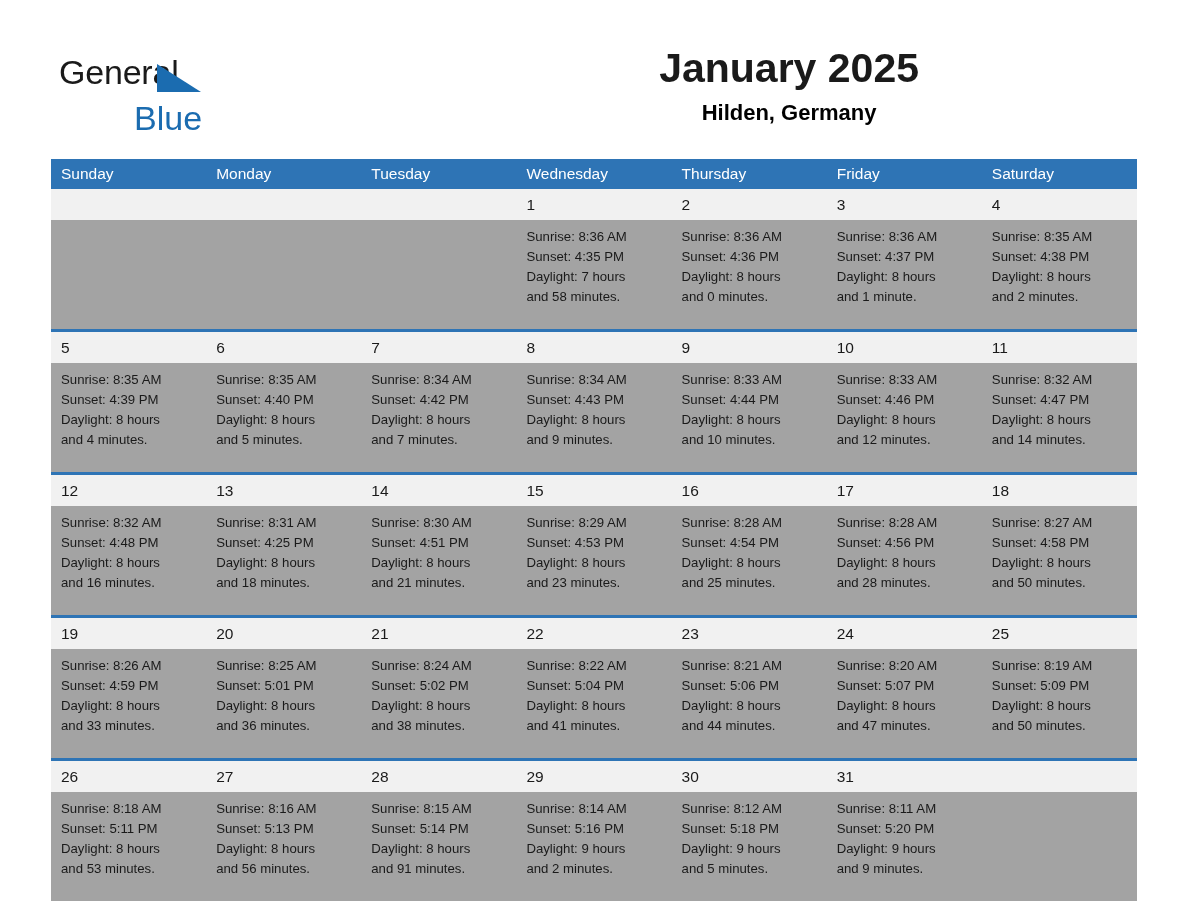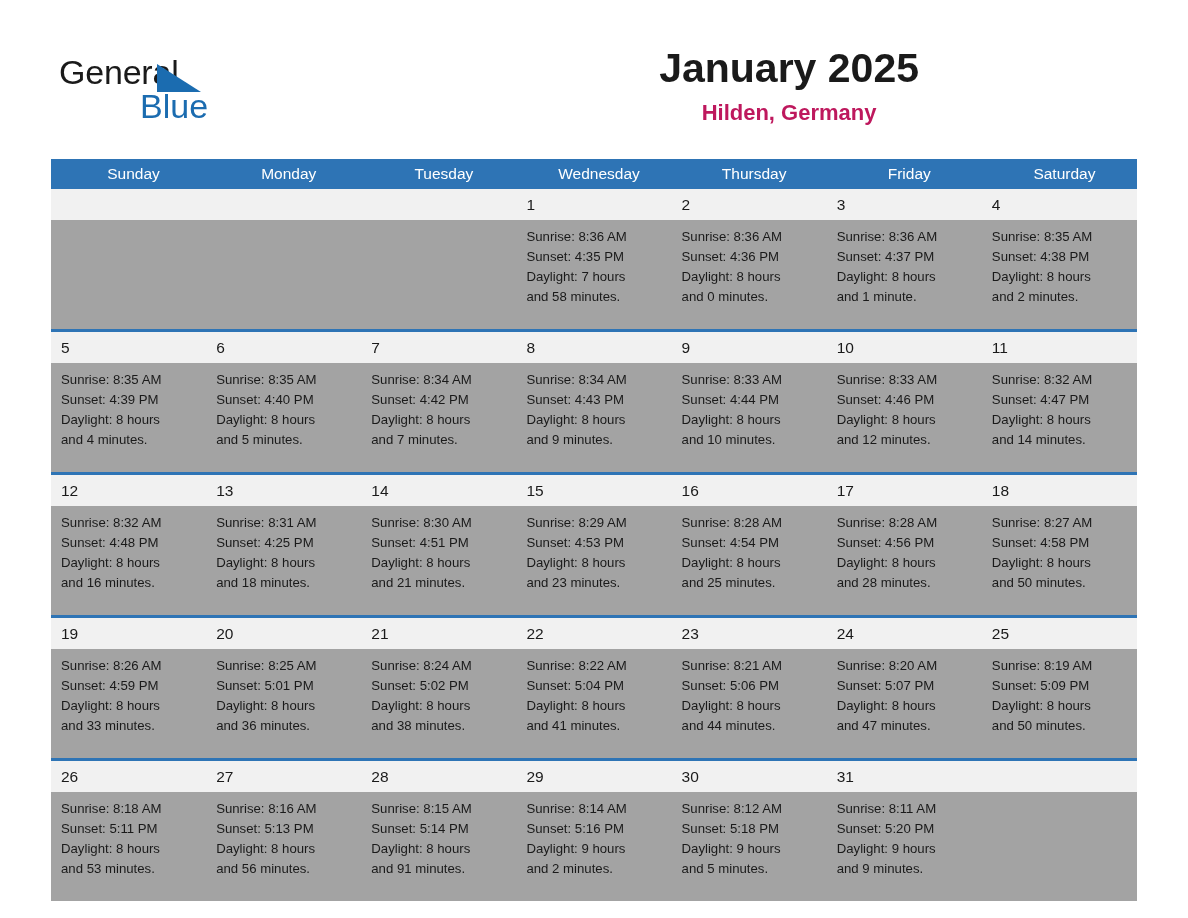--- a/index.html
+++ b/index.html
@@ -50,63 +50,62 @@
     left: 98px;
     top: 12px;
     width: 0;
     height: 0;
     border-left: 44px solid #1b6cb0;
     border-top: 28px solid transparent;
   }
   .logo-blue {
     position: absolute;
     left: 75px;
-    top: 34px;
+    top: 46px;
     font-size: 34px;
     color: #1b6cb0;
     line-height: 40px;
     font-family: "Liberation Sans", sans-serif;
-    margin-left: 6px;
   }
   .title-block {
     position: absolute;
     right: 0;
     top: 0;
     text-align: center;
     font-weight: bold;
   }
   .cal-title {
     font-size: 41px;
     color: #1a1a1a;
     line-height: 48px;
     white-space: nowrap;
   }
   .cal-subtitle {
     font-size: 22px;
-    color: #be185d;
+    color: #000000;
     line-height: 30px;
     margin-top: 6px;
     white-space: nowrap;
   }
 
   
   .calendar {
     position: absolute;
     left: 51px;
     top: 159px;
     width: 1086px;
     border-collapse: collapse;
     table-layout: fixed;
   }
   .calendar th {
     background: #2e74b5;
     color: #ffffff;
     font-size: 15.5px;
     font-weight: normal;
-    text-align: center;
+    text-align: left;
     padding: 6px 0 6px 10px;
     height: 15px;
     vertical-align: middle;
   }
   .week-sep td {
     padding: 0;
     height: 3px;
     background: #2e74b5;
     line-height: 0;
     font-size: 0;

